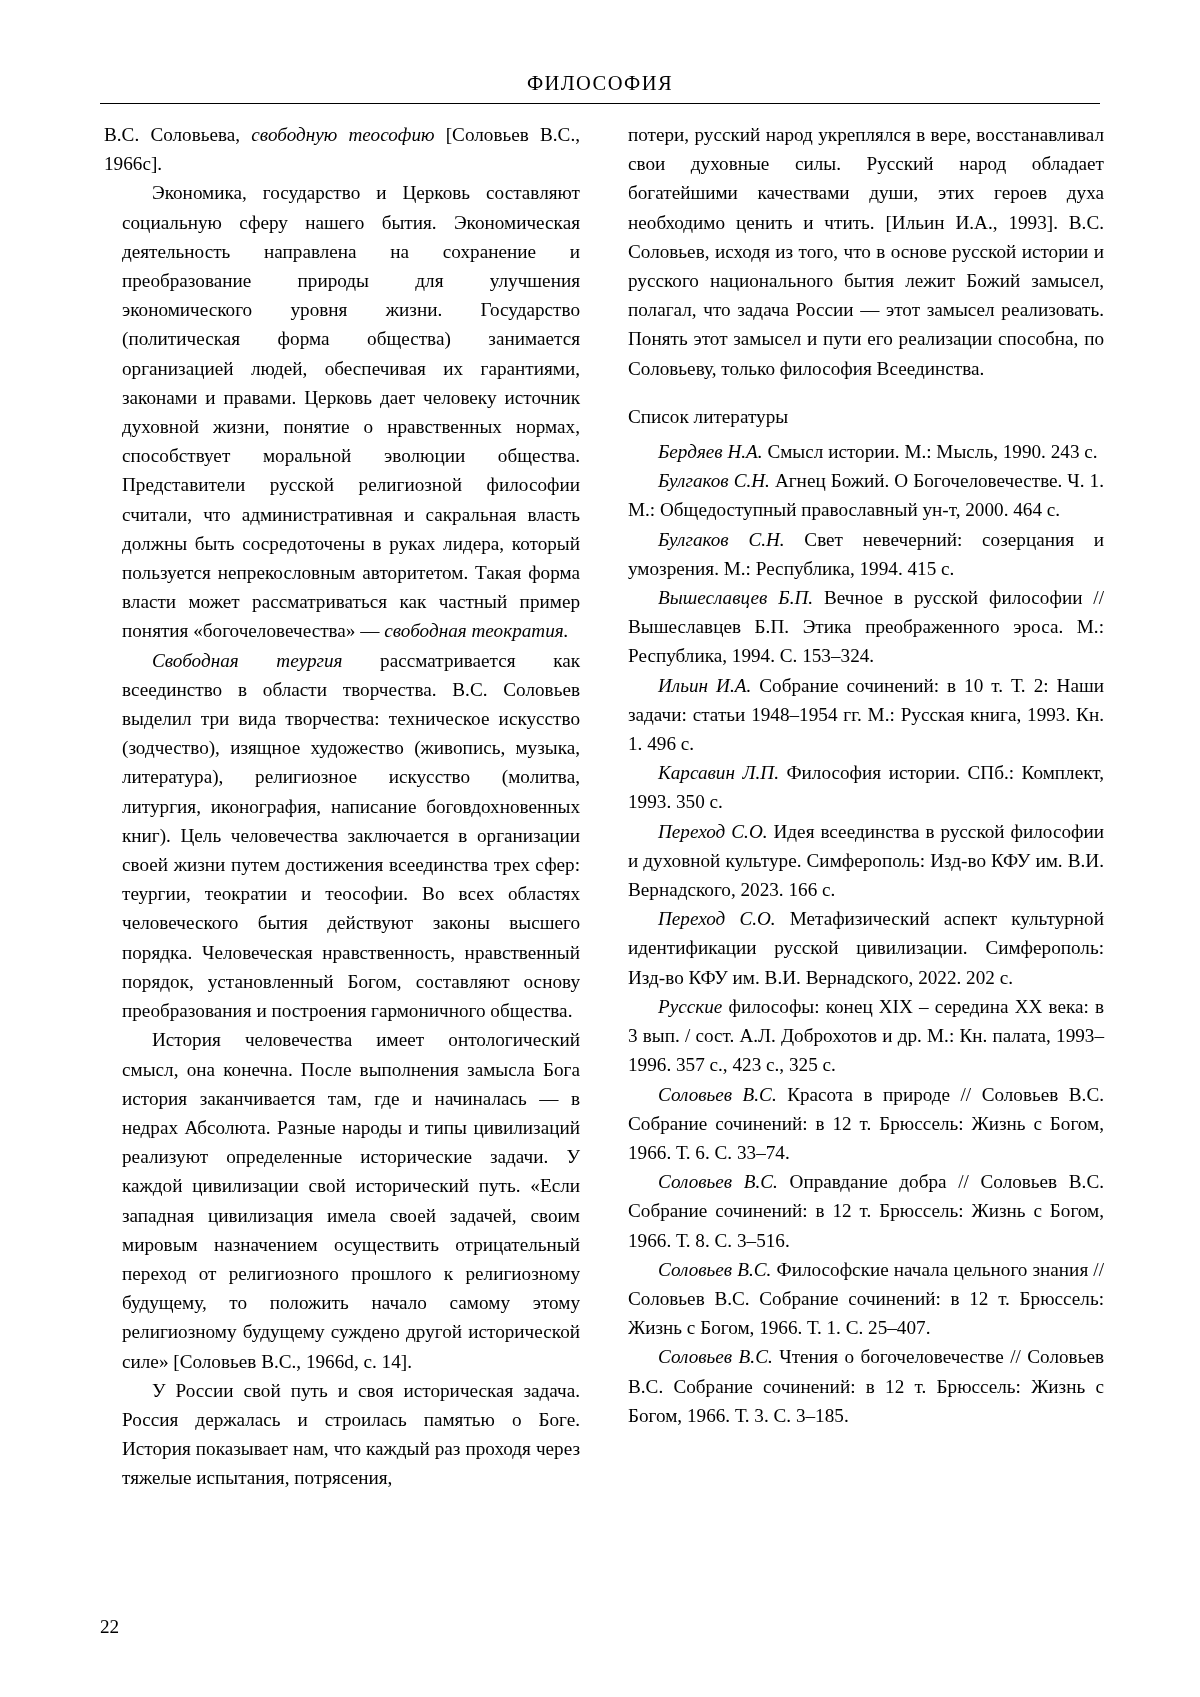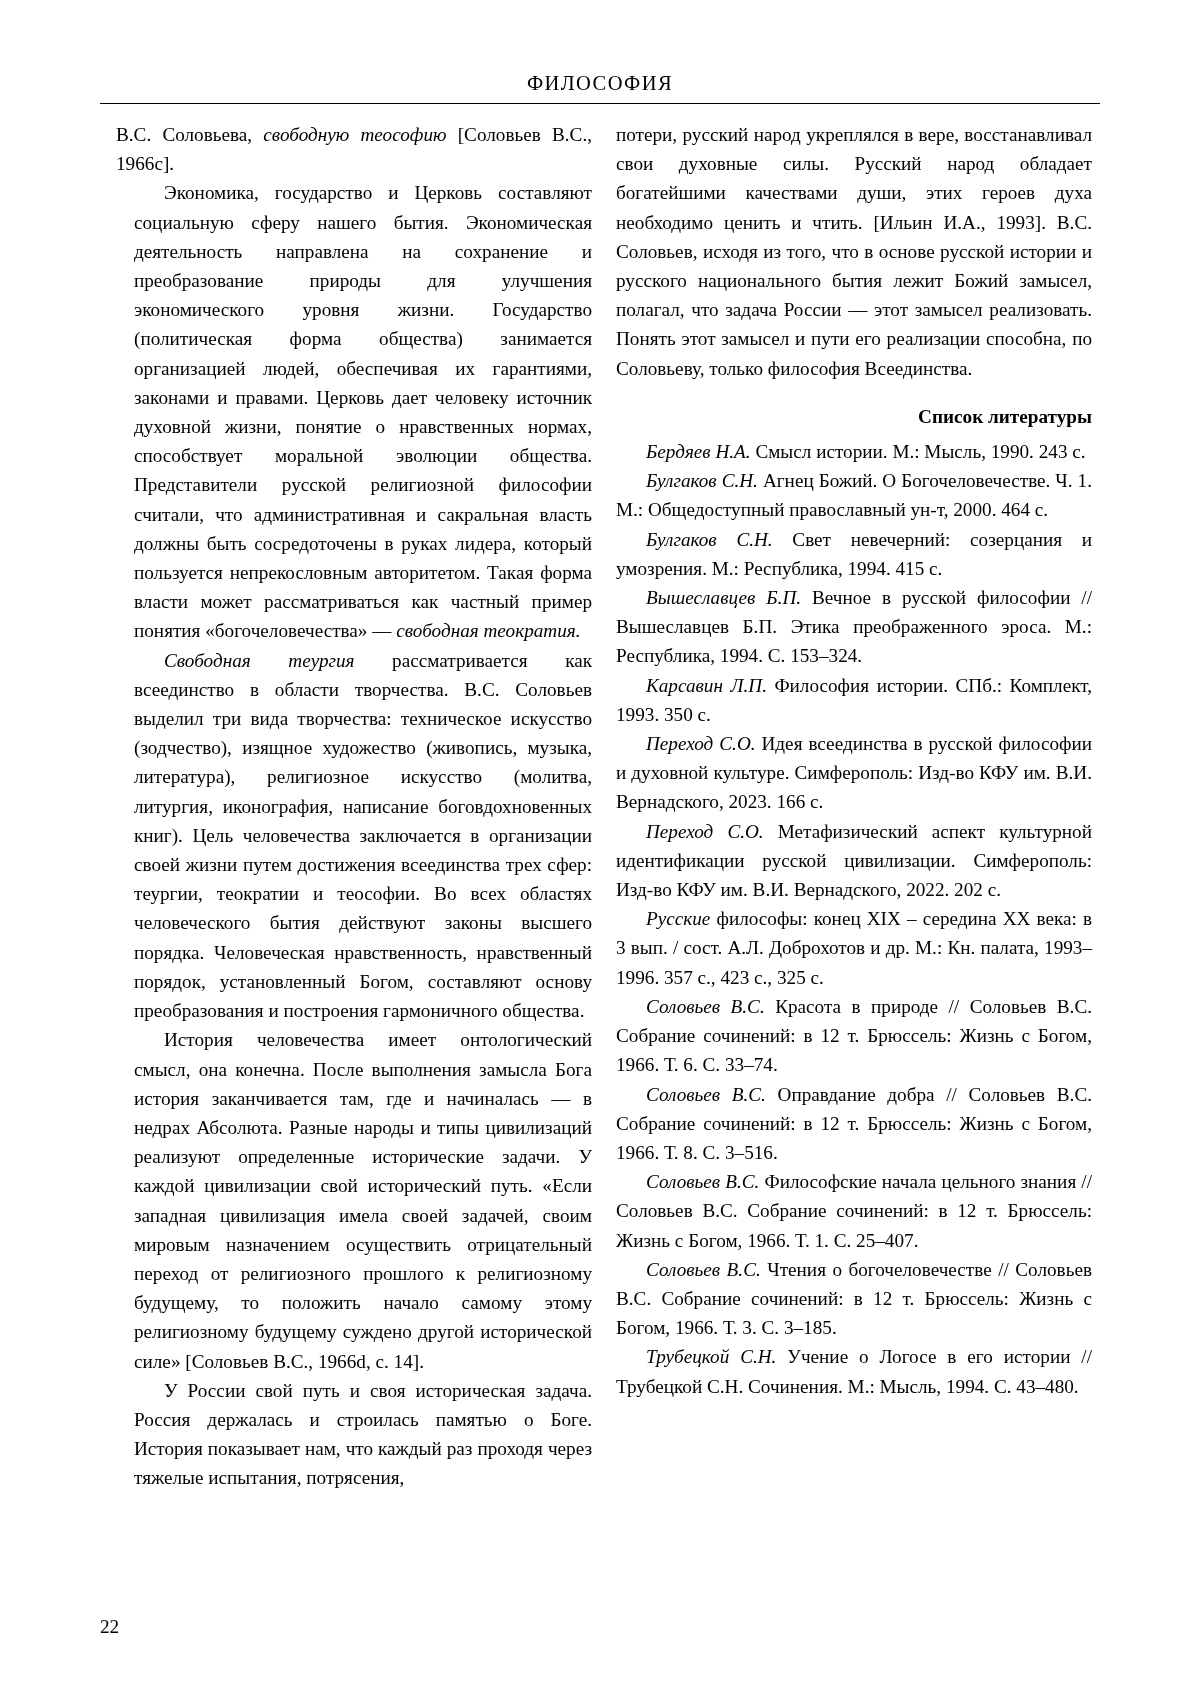--- a/index.html
+++ b/index.html
@@ -35,25 +35,25 @@
   .head-rule {
     position: absolute;
     left: 100px;
     top: 103px;
     width: 1000px;
     height: 1px;
     background: #000;
   }
   .columns {
     position: absolute;
-    left: 116px;
+    left: 104px;
     top: 120px;
     width: 1000px;
     display: flex;
-    gap: 24px;
+    gap: 48px;
   }
   .col {
     width: 476px;
   }
   p {
     margin: 0;
     font-size: 19.2px;
     line-height: 29.2px;
     text-align: justify;
     text-justify: inter-word;
@@ -63,23 +63,23 @@
     text-indent: 30px;
     margin-left: 18px;
   }
   .ital {
     font-style: italic;
   }
   .refs-title {
     margin-top: 19px;
     margin-bottom: 6px;
     font-size: 19.2px;
-    font-weight: bold;
+    font-weight: normal;
     line-height: 29.2px;
-    text-align: right;
+    text-align: left;
   }
   .ref {
     text-indent: 30px;
     font-size: 19.2px;
     line-height: 29.2px;
     text-align: justify;
   }
   .page-number {
     position: absolute;
     left: 100px;
@@ -105,28 +105,28 @@
         <p class="indent"><span>У России свой путь и своя историческая задача. Россия держалась и строилась памятью о Боге. История показывает нам, что каждый раз проходя через тяжелые испытания, потрясения,</span></p>
       </div>
 
     <div class="col" id="right-col">
         <p class=""><span>потери, русский народ укреплялся в вере, восстанавливал свои духовные силы. Русский народ обладает богатейшими качествами души, этих героев духа необходимо ценить и чтить. [Ильин И.А., 1993]. В.С. Соловьев, исходя из того, что в основе русской истории и русского национального бытия лежит Божий замысел, полагал, что задача России — этот замысел реализовать. Понять этот замысел и пути его реализации способна, по Соловьеву, только философия Всеединства.</span></p>
         <p class="refs-title">Список литературы</p>
         <p class="ref"><span class="ital">Бердяев Н.А.</span><span> Смысл истории. М.: Мысль, 1990. 243 с.</span></p>
         <p class="ref"><span class="ital">Булгаков С.Н.</span><span> Агнец Божий. О Богочеловечестве. Ч. 1. М.: Общедоступный православный ун-т, 2000. 464 с.</span></p>
         <p class="ref"><span class="ital">Булгаков С.Н.</span><span> Свет невечерний: созерцания и умозрения. М.: Республика, 1994. 415 с.</span></p>
         <p class="ref"><span class="ital">Вышеславцев Б.П.</span><span> Вечное в русской философии // Вышеславцев Б.П. Этика преображенного эроса. М.: Республика, 1994. С. 153–324.</span></p>
+        <p class="ref"><span class="ital">Ильин И.А.</span><span> Собрание сочинений: в 10 т. Т. 2: Наши задачи: статьи 1948–1954 гг. М.: Русская книга, 1993. Кн. 1. 496 с.</span></p>
         <p class="ref"><span class="ital">Карсавин Л.П.</span><span> Философия истории. СПб.: Комплект, 1993. 350 с.</span></p>
         <p class="ref"><span class="ital">Переход С.О.</span><span> Идея всеединства в русской философии и духовной культуре. Симферополь: Изд-во КФУ им. В.И. Вернадского, 2023. 166 с.</span></p>
         <p class="ref"><span class="ital">Переход С.О.</span><span> Метафизический аспект культурной идентификации русской цивилизации. Симферополь: Изд-во КФУ им. В.И. Вернадского, 2022. 202 с.</span></p>
         <p class="ref"><span class="ital">Русские</span><span> философы: конец XIX – середина XX века: в 3 вып. / сост. А.Л. Доброхотов и др. М.: Кн. палата, 1993–1996. 357 с., 423 с., 325 с.</span></p>
         <p class="ref"><span class="ital">Соловьев В.С.</span><span> Красота в природе // Соловьев В.С. Собрание сочинений: в 12 т. Брюссель: Жизнь с Богом, 1966. Т. 6. С. 33–74.</span></p>
         <p class="ref"><span class="ital">Соловьев В.С.</span><span> Оправдание добра // Соловьев В.С. Собрание сочинений: в 12 т. Брюссель: Жизнь с Богом, 1966. Т. 8. С. 3–516.</span></p>
         <p class="ref"><span class="ital">Соловьев В.С.</span><span> Философские начала цельного знания // Соловьев В.С. Собрание сочинений: в 12 т. Брюссель: Жизнь с Богом, 1966. Т. 1. С. 25–407.</span></p>
         <p class="ref"><span class="ital">Соловьев В.С.</span><span> Чтения о богочеловечестве // Соловьев В.С. Собрание сочинений: в 12 т. Брюссель: Жизнь с Богом, 1966. Т. 3. С. 3–185.</span></p>
-        <p class="ref"><span class="ital">Трубецкой С.Н.</span><span> Учение о Логосе в его истории // Трубецкой С.Н. Сочинения. М.: Мысль, 1994. С. 43–480.</span></p>
       </div>
 
   </div>
 
   <div class="page-number">22</div>
 
 </div>
 
 </body></html>

